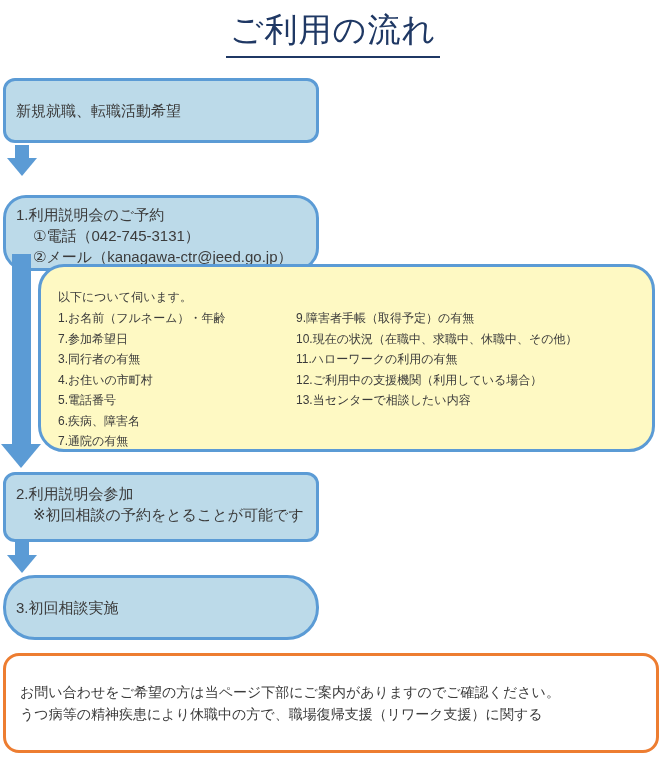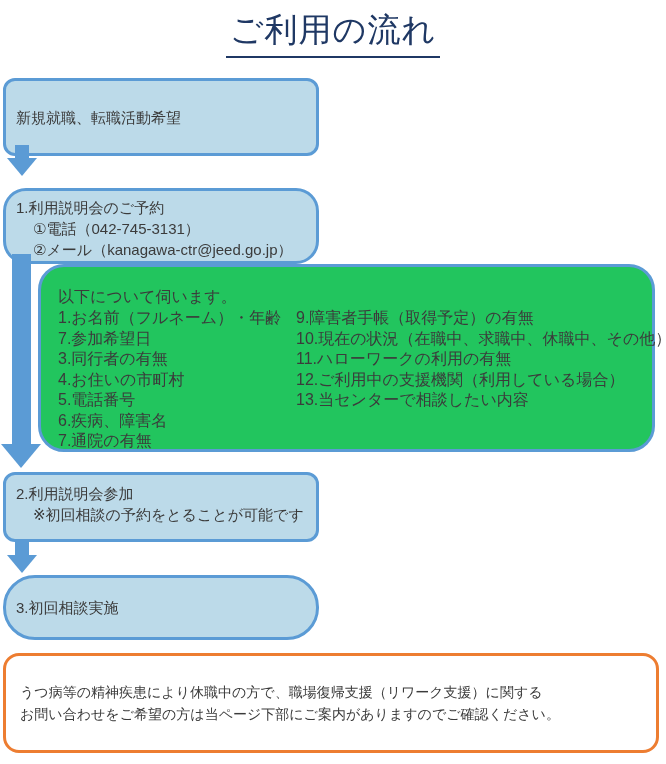--- a/index.html
+++ b/index.html
@@ -38,22 +38,22 @@
     background:#BCDAE9;
     border:3px solid #5B9BD5;
     border-radius:12px;
     font-size:15px;
     line-height:21px;
     color:#3b3b3b;
   }
   .fbox .pad { padding:6px 10px; }
   .fbox.center { display:flex; align-items:center; }
   .fbox.center .pad { padding:0 10px; }
-  #box-start { top:78px;  height:78px;text-align:center; }
-  #box-step1 { top:188px; height:76px;border-radius:23px; }
+  #box-start { top:78px;  height:65px;text-align:center; }
+  #box-step1 { top:195px; height:76px;border-radius:23px; }
   #box-step2 { top:472px; height:70px; }
   #box-step3 { top:575px; height:65px;border-radius:32px; }
   .indent { padding-left:17px; }
 
   
   .arrow { position:absolute; }
   .arrow .stem { background:#5B9BD5; margin:0 auto; }
   .arrow .head { width:0; height:0; margin:0 auto; }
   #arrow-1 { left:7px; top:145px; width:30px; }
   #arrow-1 .stem { width:14px; height:13px; }
@@ -63,24 +63,24 @@
   #arrow-long .head { border-left:20px solid transparent; border-right:20px solid transparent; border-top:24px solid #5B9BD5; }
   #arrow-3 { left:7px; top:542px; width:30px; }
   #arrow-3 .stem { width:14px; height:13px; }
   #arrow-3 .head { border-left:15px solid transparent; border-right:15px solid transparent; border-top:18px solid #5B9BD5; }
 
   
   .callout {
     position:absolute;
     left:38px; top:264px;
     width:617px; height:188px;
-    background:#22c55e;
+    background:#fef9c3;
     border:3px solid #5B9BD5;
     border-radius:26px;
-    font-size:16px;
+    font-size:12px;
     color:#3b3b3b;
     padding:20px 12px 0 17px;
   }
   .callout .intro { line-height:20px; margin-bottom:1px; }
   .callout .cols { display:flex; }
   .callout ul { list-style:none; }
   .callout li { line-height:20.5px; white-space:nowrap; }
   .callout .col-left  { width:238px; flex:none; }
   .callout .col-right { flex:1; }
 
@@ -162,17 +162,17 @@
   <div class="arrow" id="arrow-3">
     <div class="stem"></div>
     <div class="head"></div>
   </div>
 
   <div class="fbox center" id="box-step3">
     <div class="pad">3.初回相談実施</div>
   </div>
 
   <div class="notice">
+    <div>お問い合わせをご希望の方は当ページ下部にご案内がありますのでご確認ください。</div>
     <div>うつ病等の精神疾患により休職中の方で、職場復帰支援（リワーク支援）に関する</div>
-    <div>お問い合わせをご希望の方は当ページ下部にご案内がありますのでご確認ください。</div>
   </div>
 
 </div>
 
 </body></html>

